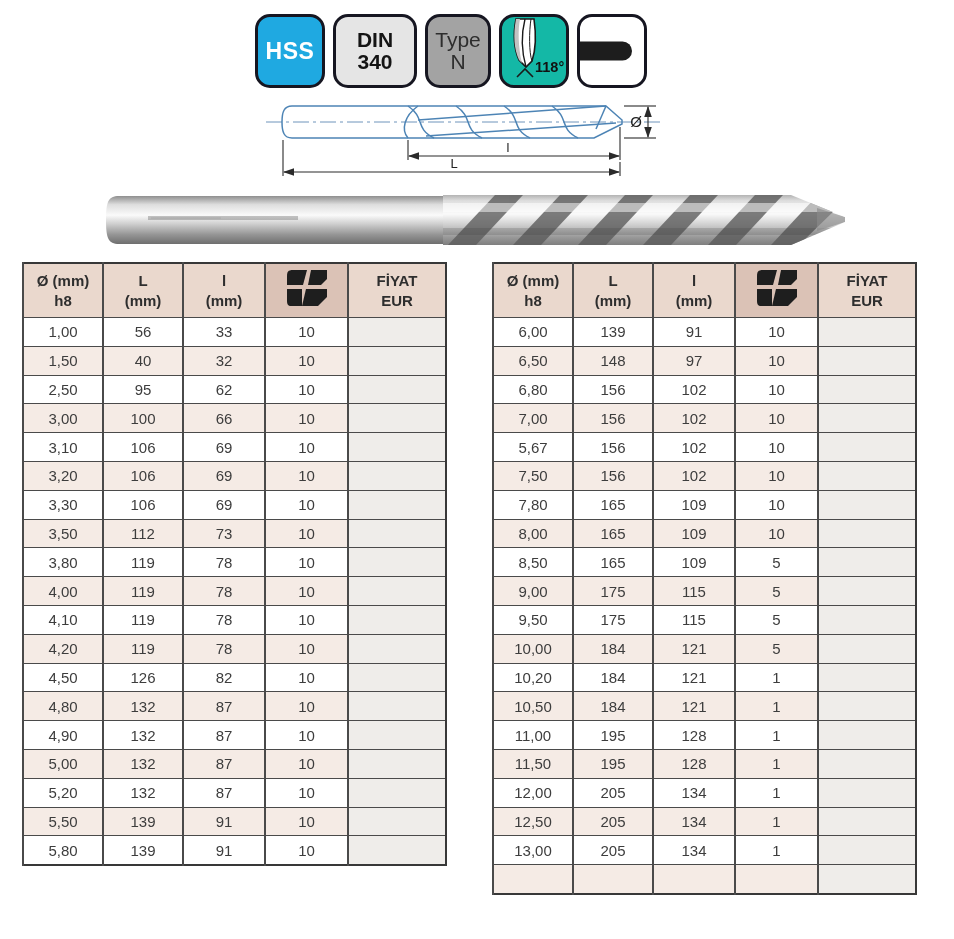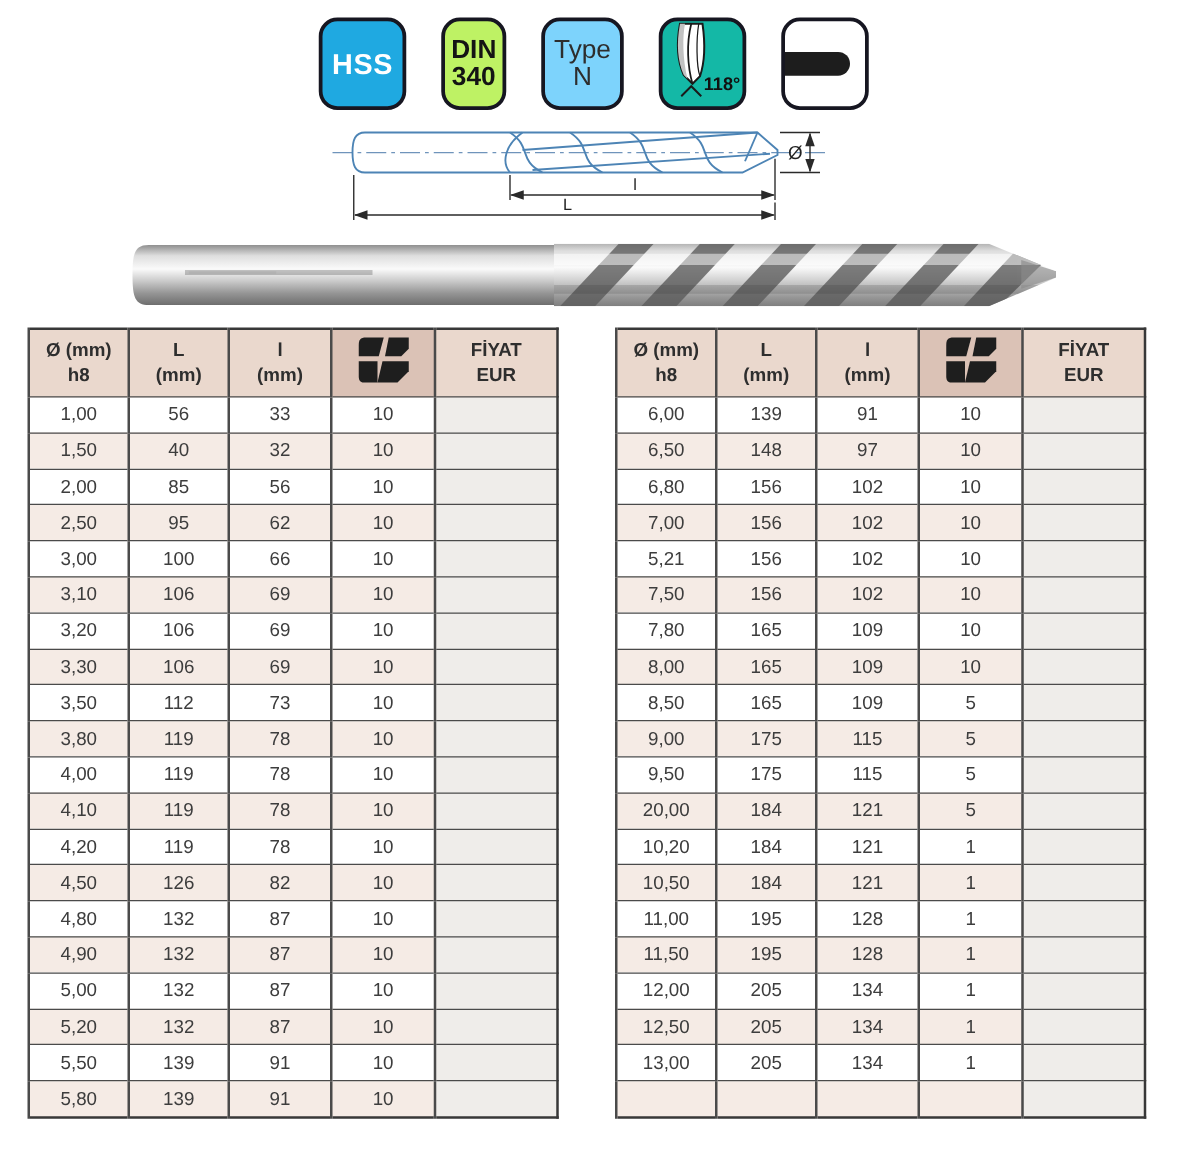--- a/index.html
+++ b/index.html
@@ -1,29 +1,29 @@
 <!DOCTYPE html>
 <html><head>
 <meta charset="utf-8">
 <style>
   html,body{margin:0;padding:0;}
   body{
     width:954px;height:939px;position:relative;background:#ffffff;
     font-family:"Liberation Sans", sans-serif;overflow:hidden;
   }
   
-  .badges{position:absolute;left:255px;top:14px;display:flex;gap:28px;align-items:center;}
+  .badges{position:absolute;left:255px;top:14px;display:flex;gap:8px;align-items:center;}
   .badge{
     height:74px;box-sizing:border-box;border:3px solid #161621;border-radius:15px;
     display:flex;flex-direction:column;align-items:center;justify-content:center;
     line-height:1.05;font-weight:bold;color:#141414;position:relative;overflow:hidden;
   }
   .badge-hss{width:70px;background:#1fa9e1;color:#ffffff;font-size:23px;letter-spacing:.5px;}
-  .badge-din{width:52px;background:#bef264;font-size:21px;}
-  .badge-type{width:66px;background:#7dd3fc;font-weight:400;color:#2d2d2d;font-size:21px;}
+  .badge-din{width:84px;background:#e5e5e5;font-size:21px;}
+  .badge-type{width:66px;background:#a3a3a3;font-weight:400;color:#2d2d2d;font-size:21px;}
   .badge-angle{width:70px;background:#14b8a6;}
   .badge-shank{width:70px;background:#ffffff;}
   .shank-bar{
     position:absolute;left:0;top:50%;transform:translateY(-50%);
     width:52px;height:19px;background:#1d1d1d;border-radius:0 10px 10px 0;
   }
   
   .diagram{position:absolute;left:256px;top:94px;}
   .photo{position:absolute;left:103px;top:186px;}
   
@@ -201,27 +201,20 @@
         <td class="price"></td>
       </tr>
       <tr>
         <td>1,50</td>
         <td>40</td>
         <td>32</td>
         <td>10</td>
         <td class="price"></td>
       </tr>
       <tr>
-        <td>2,00</td>
-        <td>85</td>
-        <td>56</td>
-        <td>10</td>
-        <td class="price"></td>
-      </tr>
-      <tr>
         <td>2,50</td>
         <td>95</td>
         <td>62</td>
         <td>10</td>
         <td class="price"></td>
       </tr>
       <tr>
         <td>3,00</td>
         <td>100</td>
         <td>66</td>
@@ -395,21 +388,21 @@
         <td class="price"></td>
       </tr>
       <tr>
         <td>7,00</td>
         <td>156</td>
         <td>102</td>
         <td>10</td>
         <td class="price"></td>
       </tr>
       <tr>
-        <td>5,21</td>
+        <td>5,67</td>
         <td>156</td>
         <td>102</td>
         <td>10</td>
         <td class="price"></td>
       </tr>
       <tr>
         <td>7,50</td>
         <td>156</td>
         <td>102</td>
         <td>10</td>
@@ -444,21 +437,21 @@
         <td class="price"></td>
       </tr>
       <tr>
         <td>9,50</td>
         <td>175</td>
         <td>115</td>
         <td>5</td>
         <td class="price"></td>
       </tr>
       <tr>
-        <td>20,00</td>
+        <td>10,00</td>
         <td>184</td>
         <td>121</td>
         <td>5</td>
         <td class="price"></td>
       </tr>
       <tr>
         <td>10,20</td>
         <td>184</td>
         <td>121</td>
         <td>1</td>

